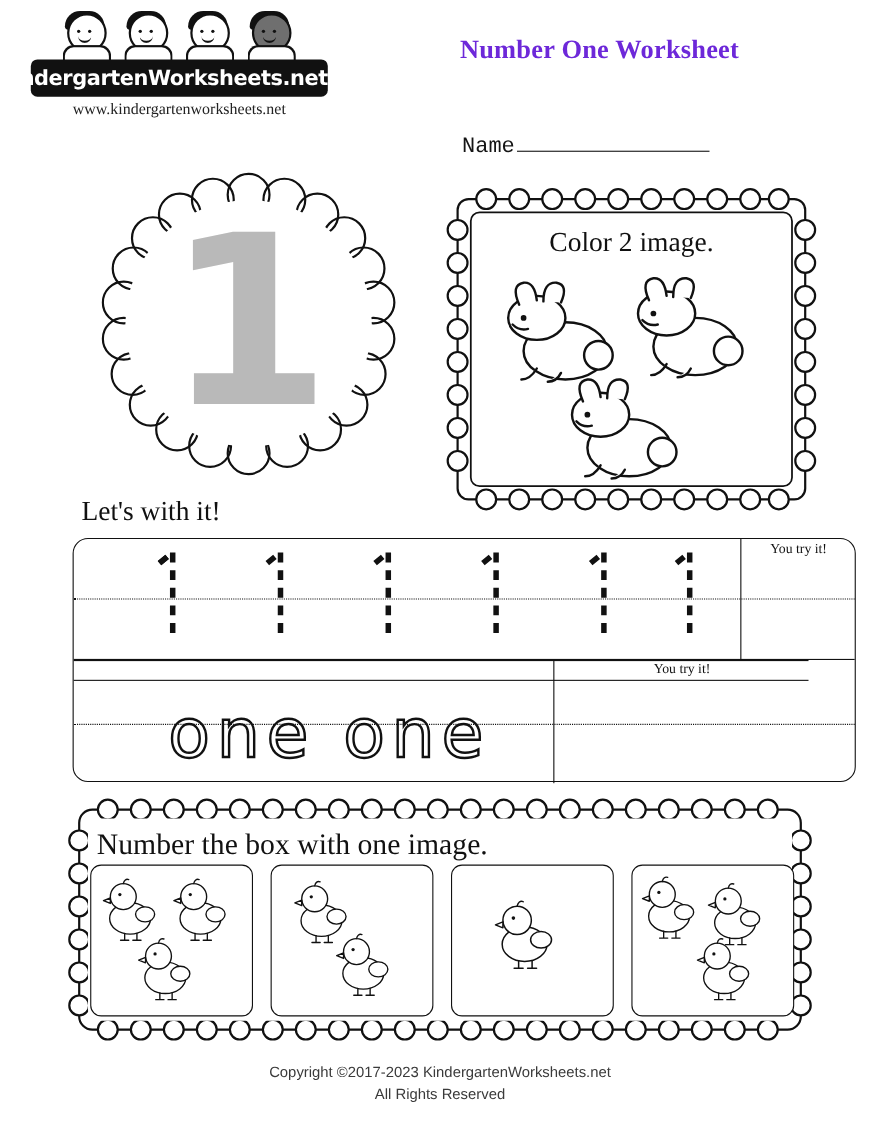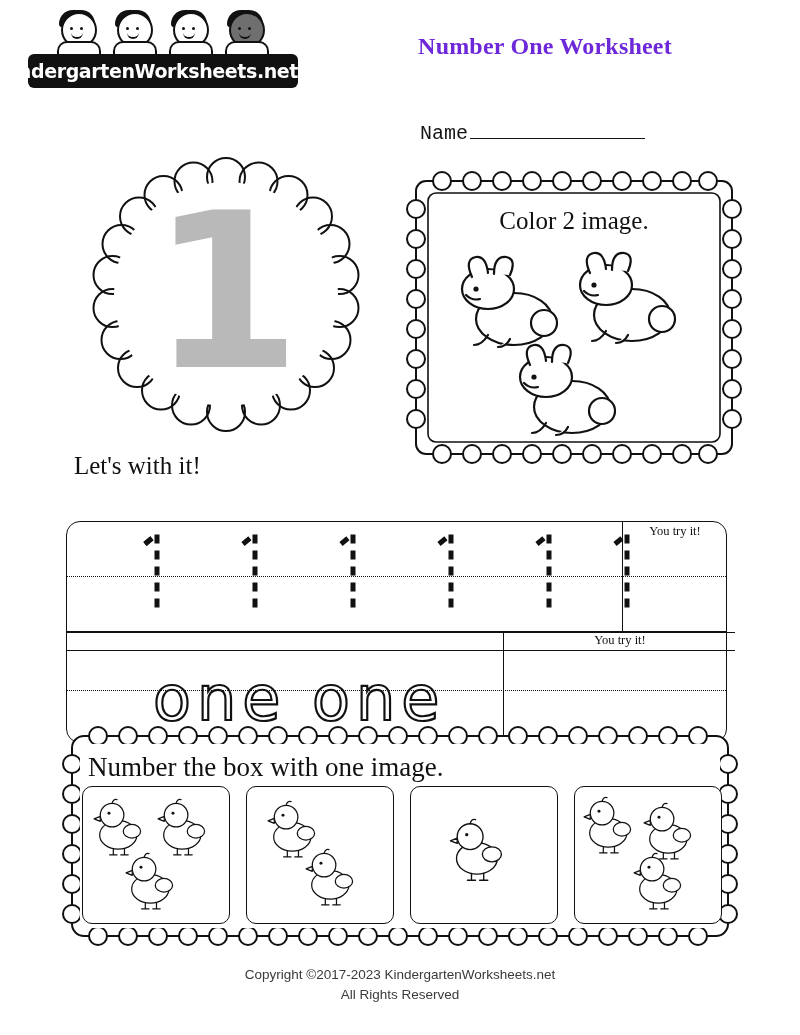--- a/index.html
+++ b/index.html
@@ -202,27 +202,26 @@
     left: 74px;
     top: 452px;
     font-family: "Liberation Serif", serif;
     font-size: 25px;
     color: #111;
   }
   .trace-box {
     position: absolute;
     left: 66px;
     top: 489px;
-    width: 661px;
+    width: 712px;
     height: 222px;
     border: 1.7px solid #111;
     border-radius: 14px;
     box-sizing: border-box;
     background: #fff;
-    margin-top: 32px;
   }
   .you-try-1 {
     position: absolute;
     right: 0;
     top: 0;
     width: 104px;
     height: 110px;
     border-left: 1.4px solid #111;
     box-sizing: border-box;
   }
@@ -380,20 +379,21 @@
           <div class="head"></div>
         <div class="face-dot eye-l"></div>
           <div class="face-dot eye-r"></div>
         <div class="smile"></div>
           <div class="body"></div>
       </div>
     </div>
     <div class="logo-bar">
       <span class="logo-bar-text">KindergartenWorksheets.net</span>
     </div>
+    <div class="logo-url">www.kindergartenworksheets.net</div>
   </div>
 
   <div class="title">Number One Worksheet</div>
 
   <div class="name-line">
     <span>Name</span><span class="rule"></span>
   </div>
 </div>
 
 <div class="scallop-circle">

